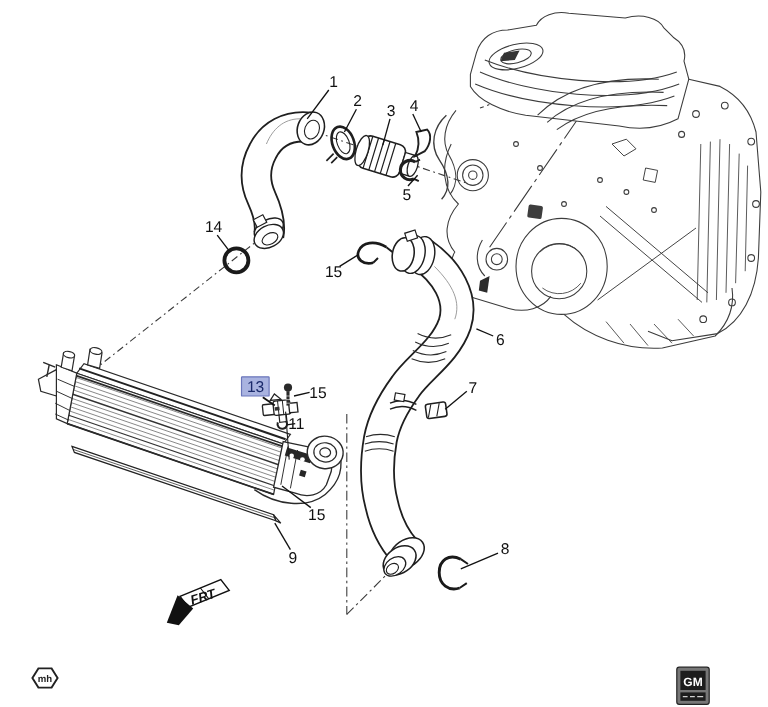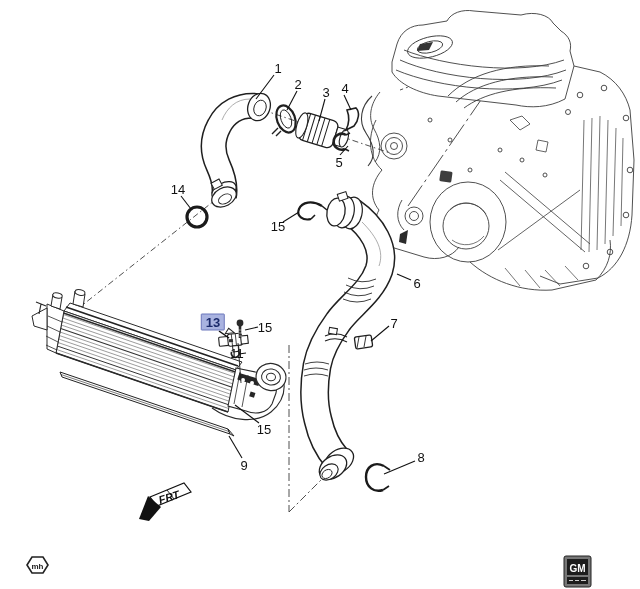--- a/index.html
+++ b/index.html
@@ -10,21 +10,21 @@
   .stage svg{position:absolute;left:0;top:0;}
   .callout{
     position:absolute;transform:translate(-50%,-50%);
     font-size:13px;line-height:15px;color:#111;font-weight:500;
     white-space:nowrap;user-select:none;cursor:pointer;
   }
   .callout.highlighted{
     background:var(--hl-bg,#a9b3e0);
     border:1.6px solid var(--hl-border,#6b76bb);
     color:var(--hl-text,#1b2a6b);
-    padding:0 4px;font-weight:700;border-radius:1px;
+    padding:0 4px;font-weight:400;border-radius:1px;
   }
   text{font-family:"Liberation Sans", sans-serif;}
 </style>
 </head>
 <body>
 
 <div class="stage">
 <svg width="640" height="589" viewBox="0 0 640 589">
 
   <g stroke="#3a3a3a" fill="none" stroke-width="0.9">
@@ -265,18 +265,18 @@
   <div class="callout" style="left:278px;top:68px">1</div>
   <div class="callout" style="left:298px;top:84px">2</div>
   <div class="callout" style="left:326px;top:92px">3</div>
   <div class="callout" style="left:345px;top:88px">4</div>
   <div class="callout" style="left:339px;top:162px">5</div>
   <div class="callout" style="left:417px;top:283px">6</div>
   <div class="callout" style="left:394px;top:323px">7</div>
   <div class="callout" style="left:421px;top:457px">8</div>
   <div class="callout" style="left:244px;top:465px">9</div>
   <div class="callout" style="left:264px;top:429px">15</div>
-  <div class="callout" style="left:237px;top:353px">11</div>
+  <div class="callout" style="left:247px;top:353px">11</div>
   <div class="callout" style="left:265px;top:327px">15</div>
   <div class="callout highlighted" style="left:213px;top:322px">13</div>
   <div class="callout" style="left:178px;top:189px">14</div>
   <div class="callout" style="left:278px;top:226px">15</div>
 </div>
 
 </body></html>

